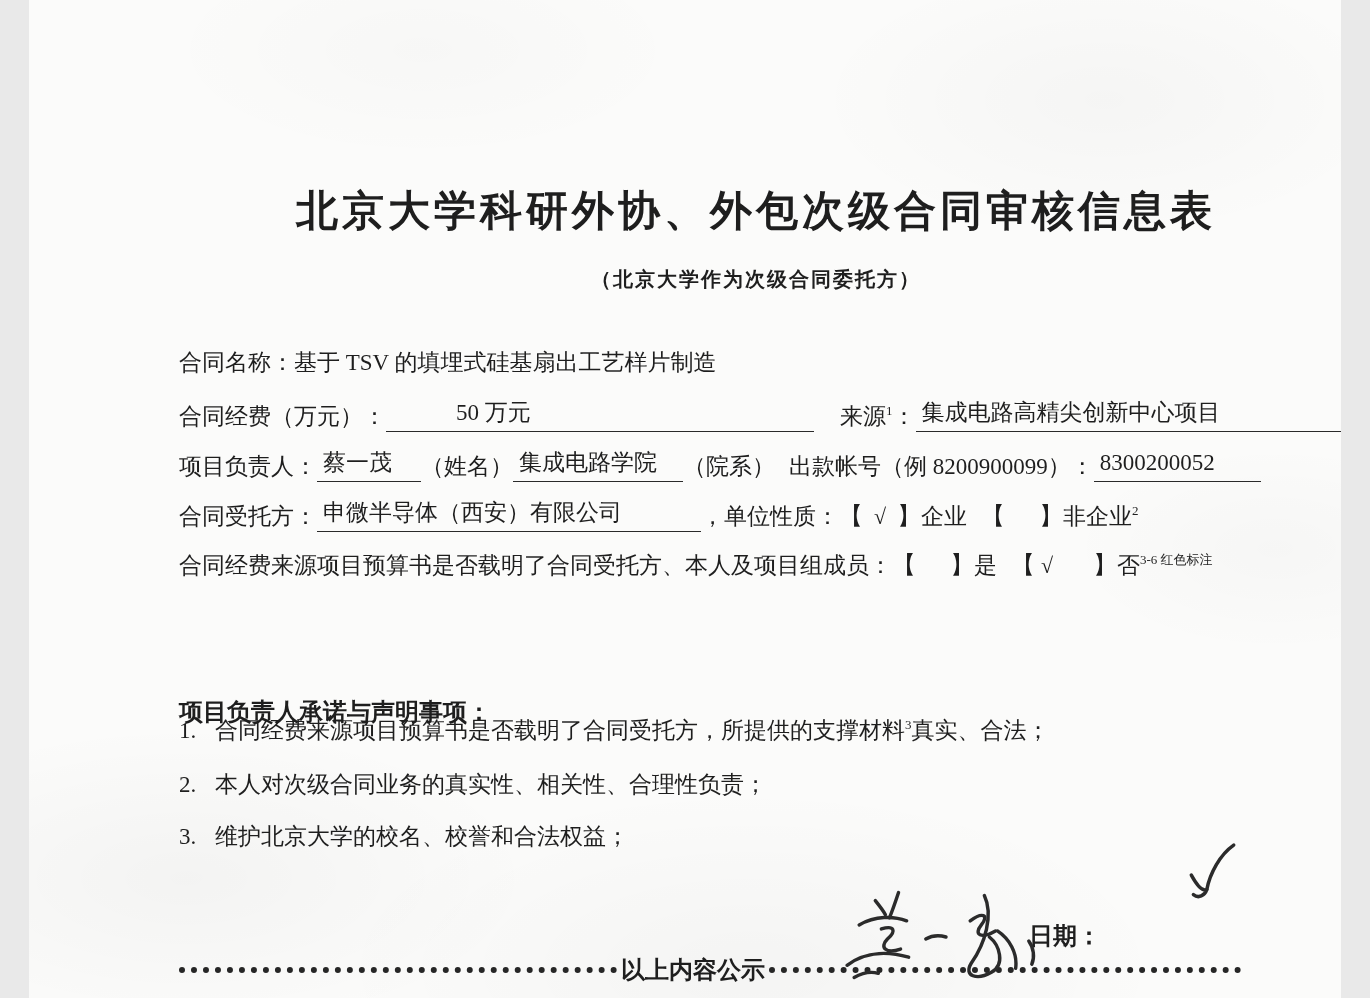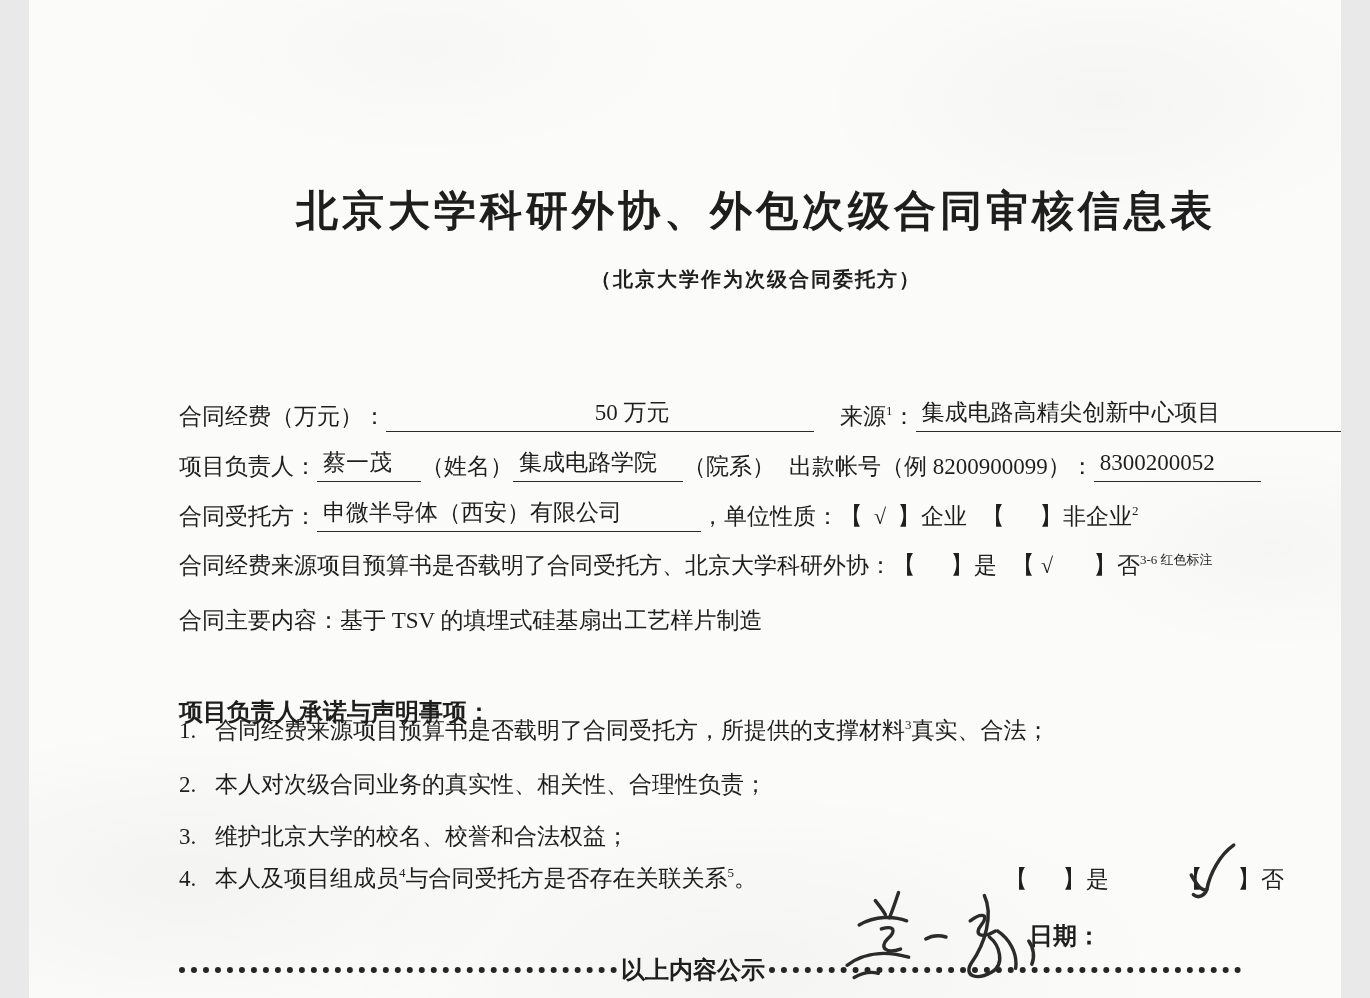--- a/index.html
+++ b/index.html
@@ -19,21 +19,21 @@
       radial-gradient(ellipse 380px 160px at 30% 5%, rgba(0,0,0,0.015), transparent 70%);
   }
   .hdr { position:absolute; left:84px; width:1286px; text-align:center;
          font-family:"Liberation Sans", sans-serif; font-weight:bold; }
   .title    { top:183px; font-size:42px; letter-spacing:4px; }
   .subtitle { top:266px; font-size:20px; letter-spacing:2px; }
 
   .row { position:absolute; left:150px; right:40px; font-size:23px; white-space:nowrap; line-height:1.3; }
   .u { display:inline-block; border-bottom:1.6px solid #2a2a2a; text-align:left;
        vertical-align:bottom; padding:0 6px 3px; }
-  .w-amount  { width:352px; text-align:center; padding-left:70px; }
+  .w-amount  { width:352px; text-align:left; padding-left:70px; }
   .w-source  { width:462px; }
   .w-name    { width:92px; }
   .w-dept    { width:158px; }
   .w-account { width:155px; }
   .w-company { width:372px; }
   .gap-s { display:inline-block; width:14px; }
   .gap-m { display:inline-block; width:26px; }
 
   sup.sp { font-size:13px; vertical-align:super; line-height:0; }
   .opt { display:inline-block; letter-spacing:0; }
@@ -67,60 +67,55 @@
   .sr { position:absolute; width:1px; height:1px; overflow:hidden; clip:rect(0 0 0 0); }
 </style>
 </head>
 <body>
 
 <div class="page">
 
   <div class="hdr title">北京大学科研外协、外包次级合同审核信息表</div>
   <div class="hdr subtitle">（北京大学作为次级合同委托方）</div>
 
+  <div class="row" style="top:348px;">
+    <span>合同名称：</span><span>基于 TSV 的填埋式硅基扇出工艺样片制造</span>
+  </div>
 
   <div class="row" style="top:398px;">
     <span>合同经费（万元）：</span><span class="u w-amount">50 万元</span><span class="gap-m"></span><span>来源</span><sup class="sp">1</sup><span>：</span><span class="u w-source">集成电路高精尖创新中心项目</span>
   </div>
 
   <div class="row" style="top:448px;">
     <span>项目负责人：</span><span class="u w-name">蔡一茂</span><span>（姓名）</span><span class="u w-dept">集成电路学院</span><span>（院系）</span><span class="gap-s"></span><span>出款帐号（例 8200900099）：</span><span class="u w-account">8300200052</span>
   </div>
 
   <div class="row" style="top:498px;">
     <span>合同受托方：</span><span class="u w-company">申微半导体（西安）有限公司</span><span>，</span><span>单位性质：</span><span class="opt"><span class="br">【</span><span class="chk">√</span><span class="br">】</span></span><span>企业</span><span class="gap-s"></span><span class="opt"><span class="br">【</span><span class="chk"></span><span class="br">】</span></span><span>非企业</span><sup class="sp">2</sup>
   </div>
 
   <div class="row" style="top:550px;">
-    <span>合同经费来源项目预算书是否载明了合同受托方、北京大学科研外协：</span><span class="opt"><span class="br">【</span><span class="chk"></span><span class="br">】</span></span><span>是</span><span class="gap-s"></span><span class="opt"><span class="br">【</span><span class="chk left" style="min-width:52px;">√</span><span class="br">】</span></span><span>否</span><sup class="sp">3-6 红色标注</sup>
+    <span>合同经费来源项目预算书是否载明了合同受托方、本人及项目组成员：</span><span class="opt"><span class="br">【</span><span class="chk"></span><span class="br">】</span></span><span>是</span><span class="gap-s"></span><span class="opt"><span class="br">【</span><span class="chk left" style="min-width:52px;">√</span><span class="br">】</span></span><span>否</span><sup class="sp">3-6 红色标注</sup>
   </div>
 
-  <div class="row" style="top:606px;">
-    <span>合同主要内容：</span><span>基于 TSV 的填埋式硅基扇出工艺样片制造</span>
-  </div>
 
   <div class="row heading" style="top:660px;margin-top:36px;">项目负责人承诺与声明事项：</div>
 
   <div class="row item" style="top:716px;">
     <span class="inum">1.</span><span>合同经费来源项目预算书是否载明了合同受托方，所提供的支撑材料</span><sup class="sp">3</sup><span>真实、合法；</span>
   </div>
 
   <div class="row item" style="top:770px;">
     <span class="inum">2.</span><span>本人对次级合同业务的真实性、相关性、合理性负责；</span>
   </div>
 
   <div class="row item" style="top:822px;">
     <span class="inum">3.</span><span>维护北京大学的校名、校誉和合法权益；</span>
   </div>
 
-  <div class="row item" style="top:864px;">
-    <span class="inum">4.</span><span>本人及项目组成员</span><sup class="sp">4</sup><span>与合同受托方是否存在关联关系</span><sup class="sp">5</sup><span>。</span>
-    <span class="abs" style="left:825px;"><span class="br">【</span><span class="chk"></span><span class="br">】</span><span>是</span></span>
-    <span class="abs" style="left:1000px;"><span class="br">【</span><span class="chk"></span><span class="br">】</span><span>否</span></span>
-  </div>
 
   <div class="bigcheck">
     <svg viewBox="0 0 52 60" aria-hidden="true">
       <path d="M6,32 C12,43 17,48 21,46 C19,52 13,55 8,51"></path>
       <path d="M21,46 C24,30 34,12 47,3"></path>
     </svg>
   </div>
 
   <div class="datelab">日期：</div>
 

